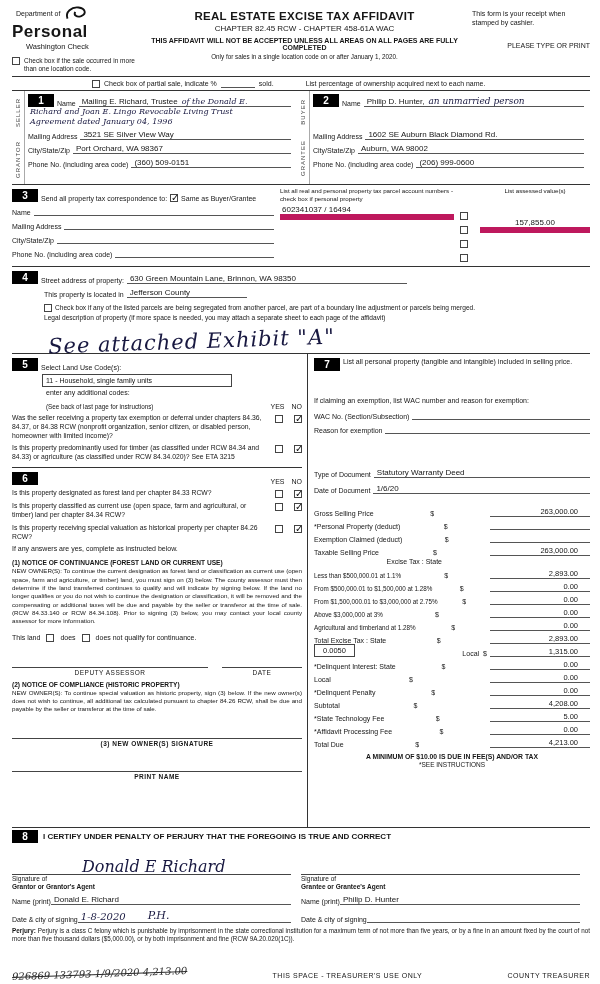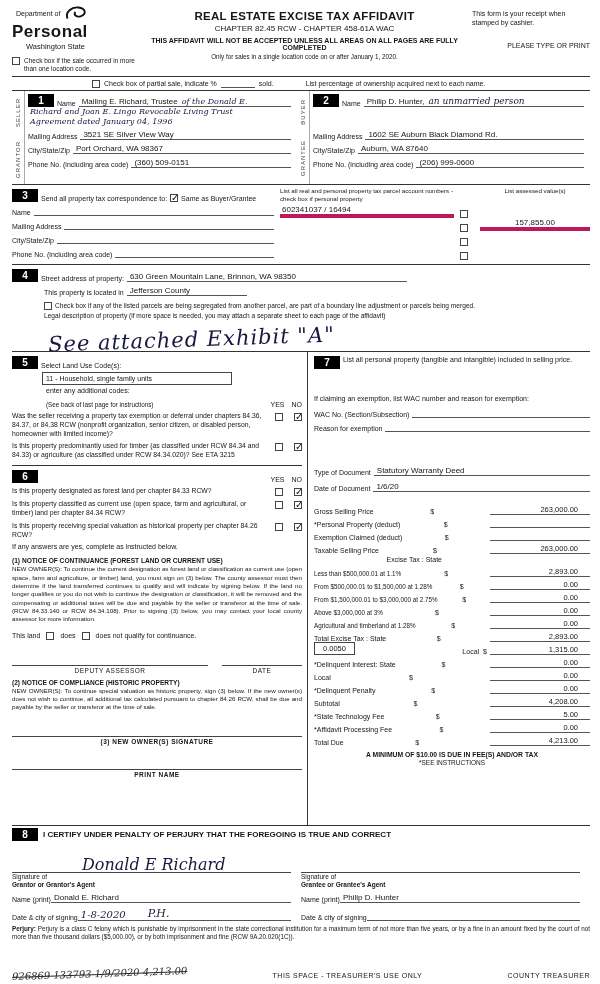--- a/index.html
+++ b/index.html
@@ -47,21 +47,21 @@
   .party{width:272px;padding:1px 6px 1px 3px;display:flex;flex-direction:column}
   .party.buyer{flex:1}
   .name-extra{height:19px;line-height:1.2;padding-left:2px}
   
   .sec3{display:flex;border-bottom:1px solid #333;padding:2px 0 4px 0}
   .s3left{width:262px}
   .s3mid{width:200px;padding:0 6px}
   .s3right{flex:1;padding-left:6px}
   .s3hdr{font-size:6.2px;line-height:1.25}
   .cbrow{display:flex;align-items:flex-end;min-height:12px;margin-top:2px}
-  .ulc{border-bottom:4px solid #be185d;padding:0 2px}
+  .ulc{border-bottom:6px solid #be185d;padding:0 2px}
   .ctr{text-align:center}
   
   .sec4{border-bottom:1px solid #333;padding:2px 0 2px 0}
   .indent{margin-left:32px}
   .exhibit{font-size:21px;transform:rotate(-2deg);margin:3px 0 2px 36px;letter-spacing:1px}
   
   .cols{display:flex;height:474px;border-bottom:1px solid #333;overflow:hidden}
   .col-l{width:296px;border-right:1px solid #333;padding:2px 5px 2px 0;display:flex;flex-direction:column}
   .col-r{flex:1;padding:2px 0 2px 6px;display:flex;flex-direction:column}
   .codebox{border:1px solid #444;width:190px;margin:3px 0 2px 30px;padding:2px 3px;font-size:7px}
@@ -116,21 +116,21 @@
 
   <div class="hdr">
     <div class="hdr-left">
       <div class="dept-row">
         <span>Department of</span>
         <svg width="26" height="17" viewBox="0 0 30 20">
           <path d="M5 16 C2 8, 10 2, 18 3 C26 4, 28 10, 21 13 C16 15, 12 12, 14 8" fill="none" stroke="#111" stroke-width="2.2"></path>
         </svg>
       </div>
       <div class="revenue">Personal</div>
-      <div class="wastate">Washington State</div>
+      <div class="wastate">Washington Check</div>
     </div>
     <div class="hdr-center">
       <div class="title b">REAL ESTATE EXCISE TAX AFFIDAVIT</div>
       <div class="chapter">CHAPTER 82.45 RCW - CHAPTER 458-61A WAC</div>
       <div class="warning b">THIS AFFIDAVIT WILL NOT BE ACCEPTED UNLESS ALL AREAS ON ALL PAGES ARE FULLY COMPLETED</div>
       <div class="only-note">Only for sales in a single location code on or after January 1, 2020.</div>
     </div>
     <div class="hdr-right">
       <div>This form is your receipt when stamped by cashier.</div>
       <div class="type-print">PLEASE TYPE OR PRINT</div>
@@ -203,21 +203,21 @@
       <div class="name-extra"></div>
       <div class="prow">
         <span class="lbl">Mailing Address</span>
         <span class="fieldline grow">
           <span class="typed">1602 SE Auburn Black Diamond Rd.</span>
         </span>
       </div>
       <div class="prow">
         <span class="lbl">City/State/Zip</span>
         <span class="fieldline grow">
-          <span class="typed">Auburn, WA 87640</span>
+          <span class="typed">Auburn, WA 98002</span>
         </span>
       </div>
       <div class="prow">
         <span class="lbl">Phone No. (including area code)</span>
         <span class="fieldline grow">
           <span class="typed">(206) 999-0600</span>
         </span>
       </div>
     </div>
   </div>

